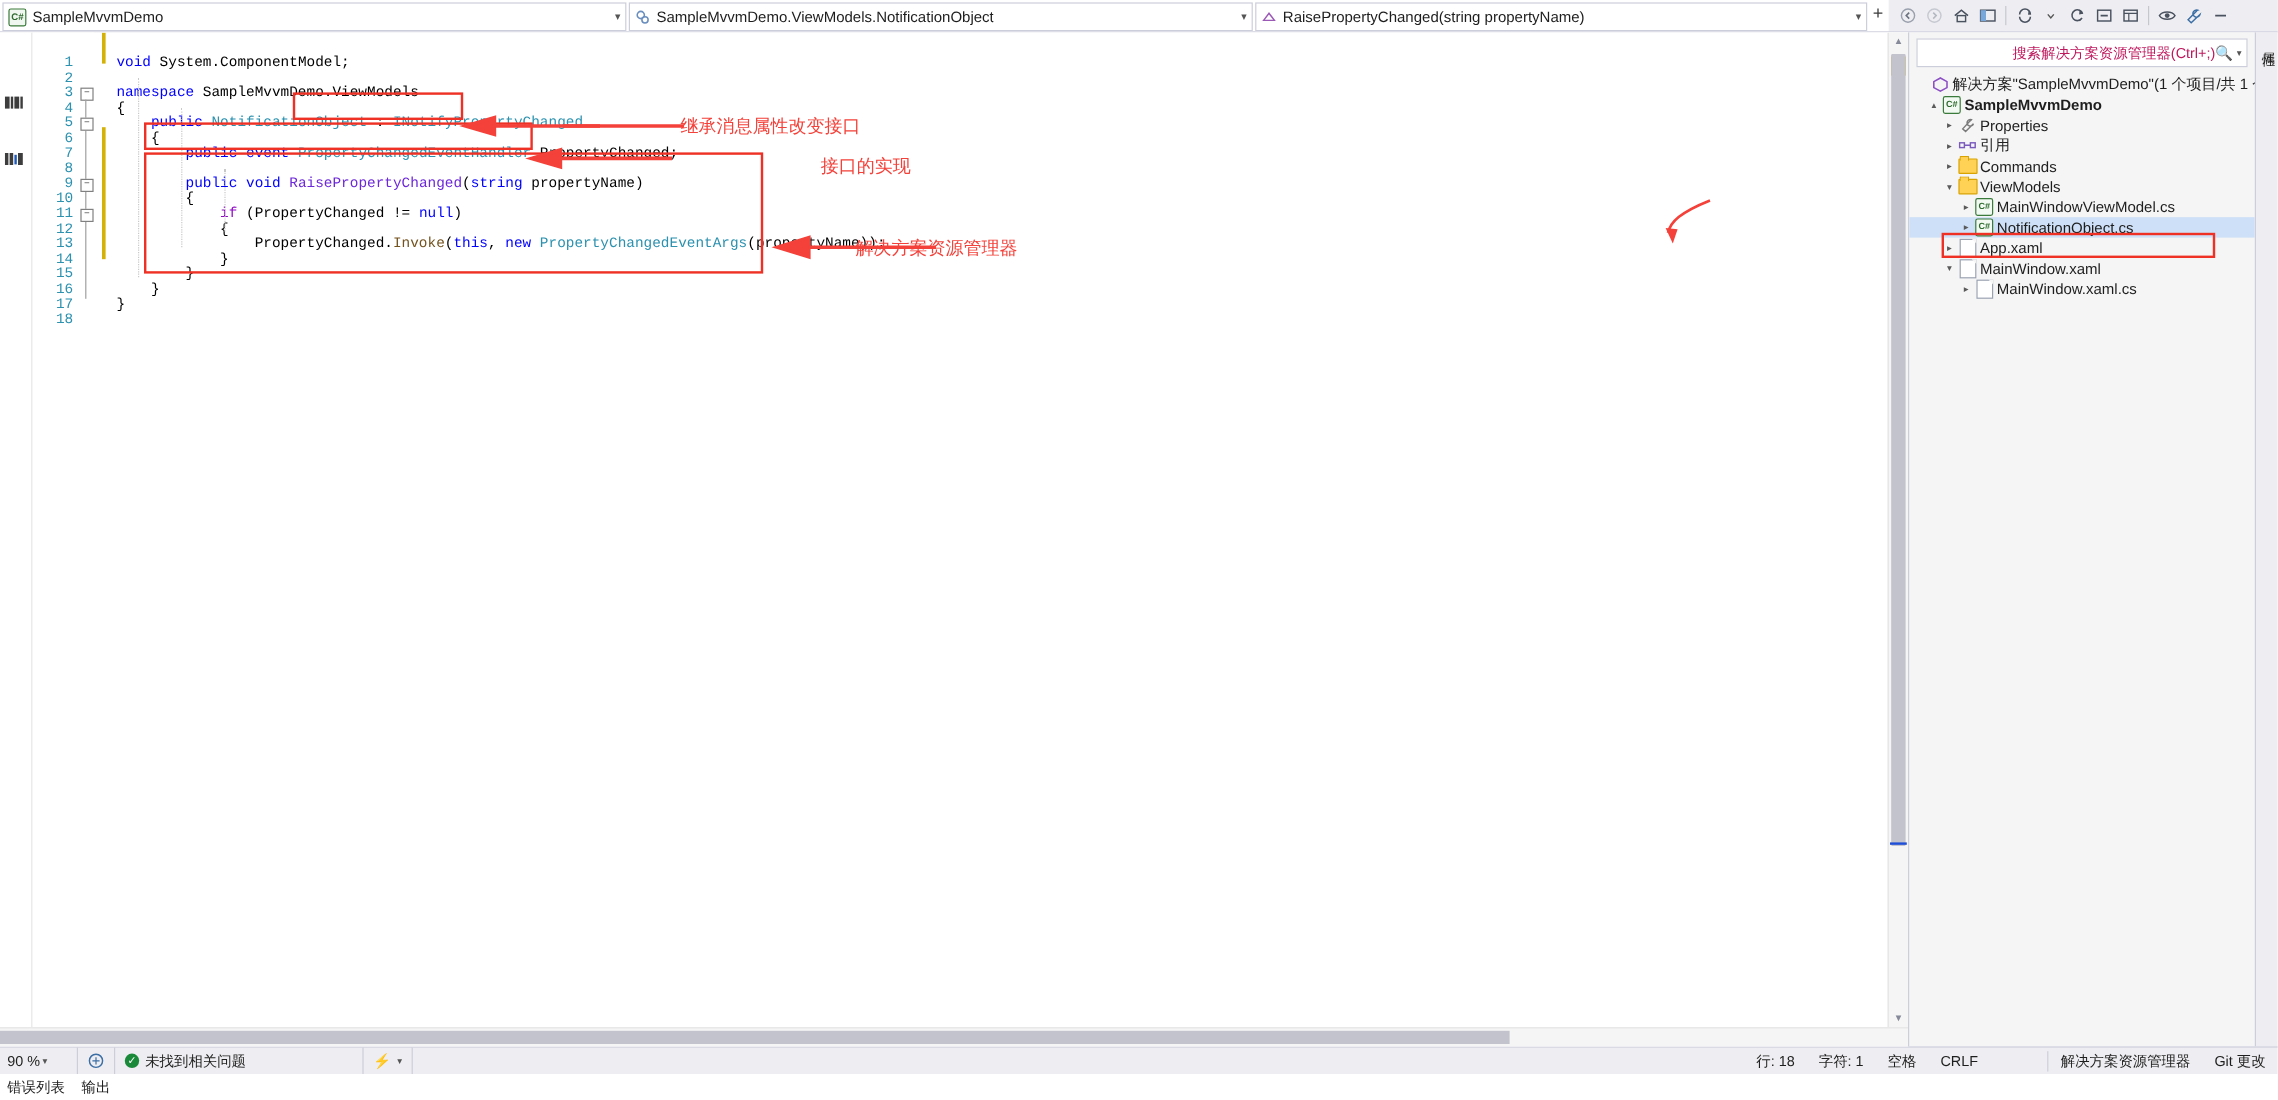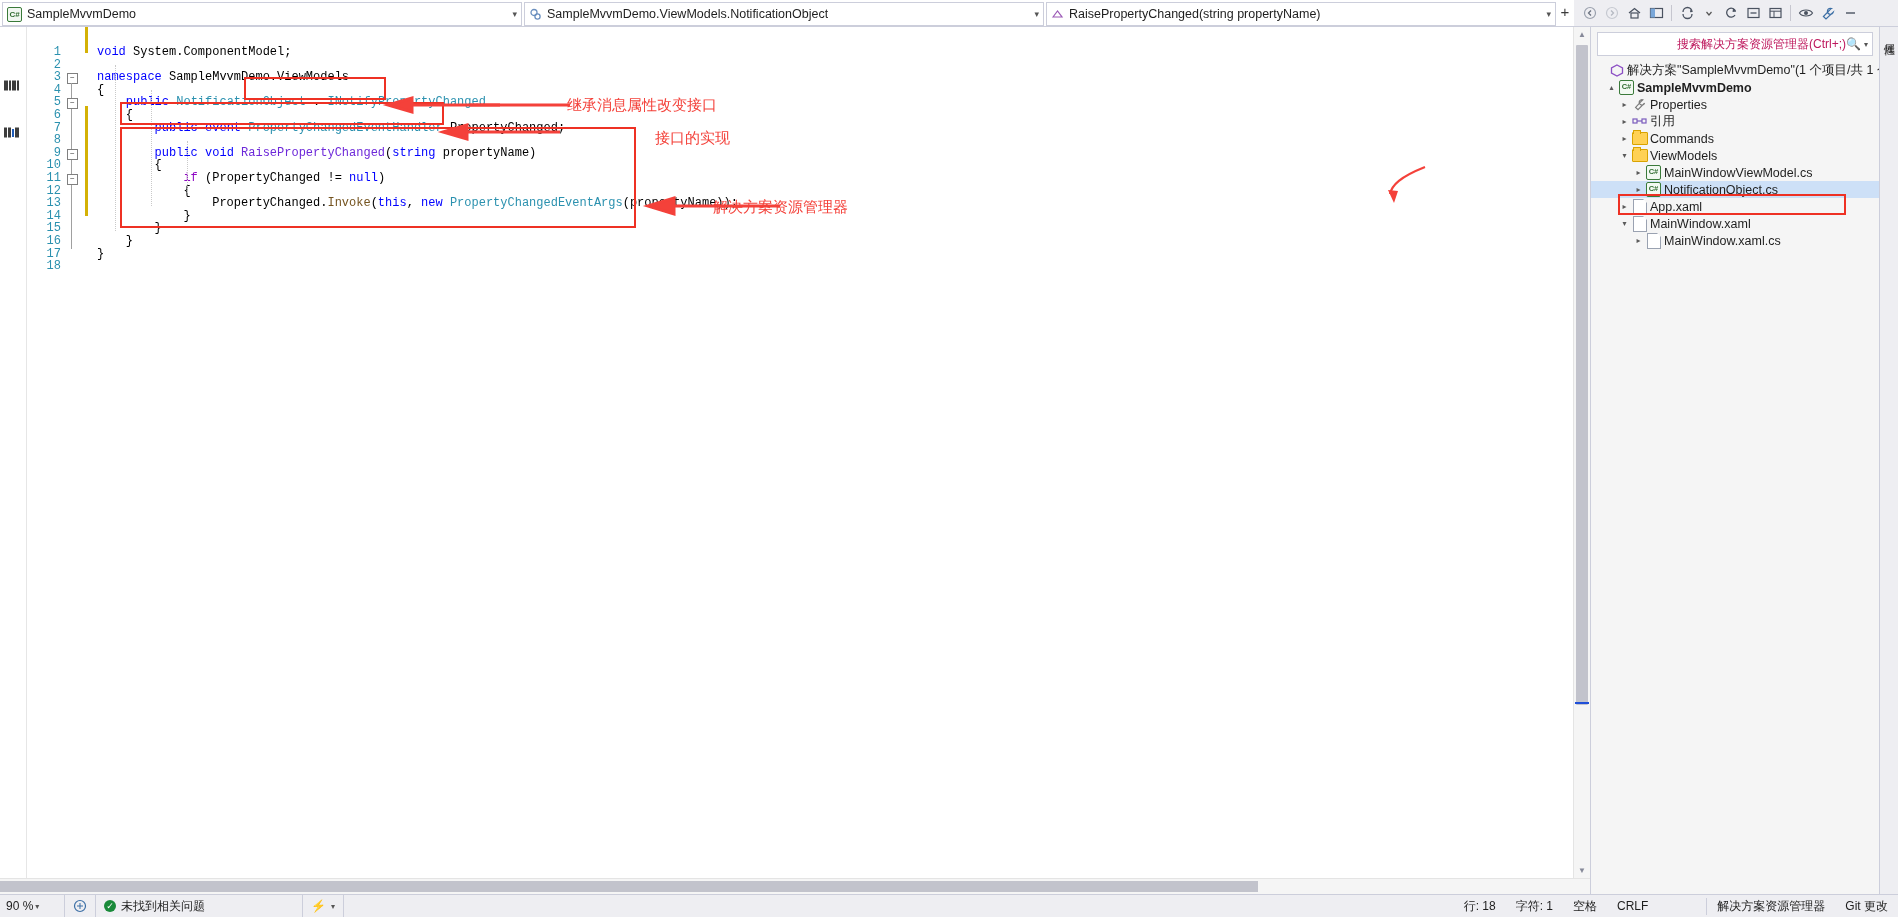--- a/index.html
+++ b/index.html
@@ -346,21 +346,21 @@
             <polygon points="648,179 674,171 674,187"></polygon>
             <line x1="674" y1="179" x2="780" y2="179"></line>
           </g>
           <g stroke="#f4413a" stroke-width="2.2" fill="none">
             <path d="M1425,140 C1400,150 1392,158 1390,167"></path>
           </g>
           <polygon points="1388,163 1394,176 1398,164" fill="#f4413a"></polygon>
         </svg>
 
         <div class="anno-text" style="left:567px;top:69px;">继承消息属性改变接口</div>
-        <div class="anno-text" style="left:655px;top:102px;">接口的实现</div>
+        <div class="anno-text" style="left:684px;top:102px;">接口的实现</div>
         <div class="anno-text" style="left:713px;top:171px;">解决方案资源管理器</div>
 
         <div class="vscroll">
           <div class="up">▲</div>
           <div class="mark" style="top:20px;height:16px;"></div>
           <div class="thumb" style="top:18px;height:660px;"></div>
           <div class="caretmark" style="top:675px;"></div>
           <div class="dn" style="position:absolute;bottom:0;left:0;right:0;">▼</div>
         </div>
       </div>
@@ -508,14 +508,18 @@
     <div class="right-st">
       <span class="cell">行: 18</span>
       <span class="cell">字符: 1</span>
       <span class="cell">空格</span>
       <span class="cell">CRLF</span>
       <span class="cell" style="border-left:1px solid #cccedb;margin-left:48px;">解决方案资源管理器</span>
       <span class="cell">Git 更改</span>
     </div>
   </div>
 
+  <div class="bottomtabs">
+    <span>错误列表</span>
+    <span>输出</span>
+  </div>
 
 </div>
 
 </body></html>

